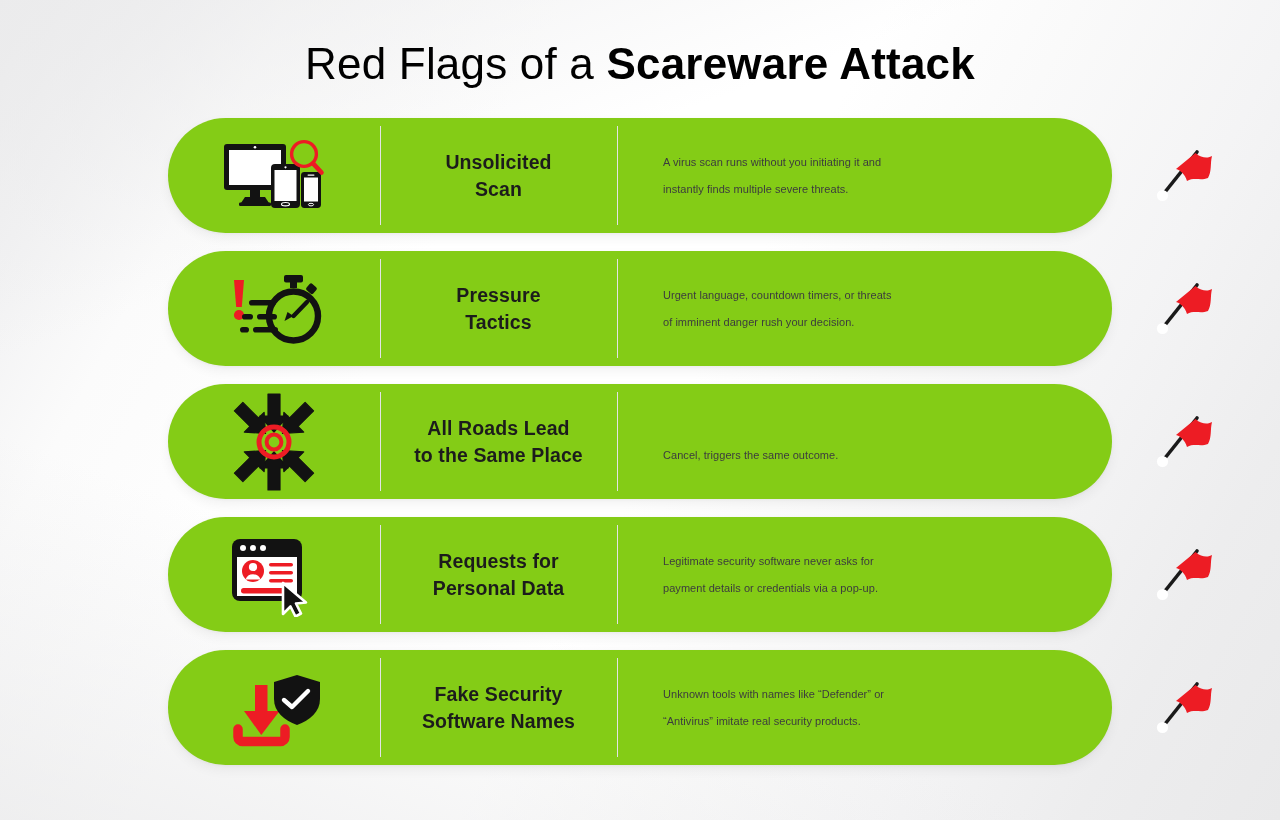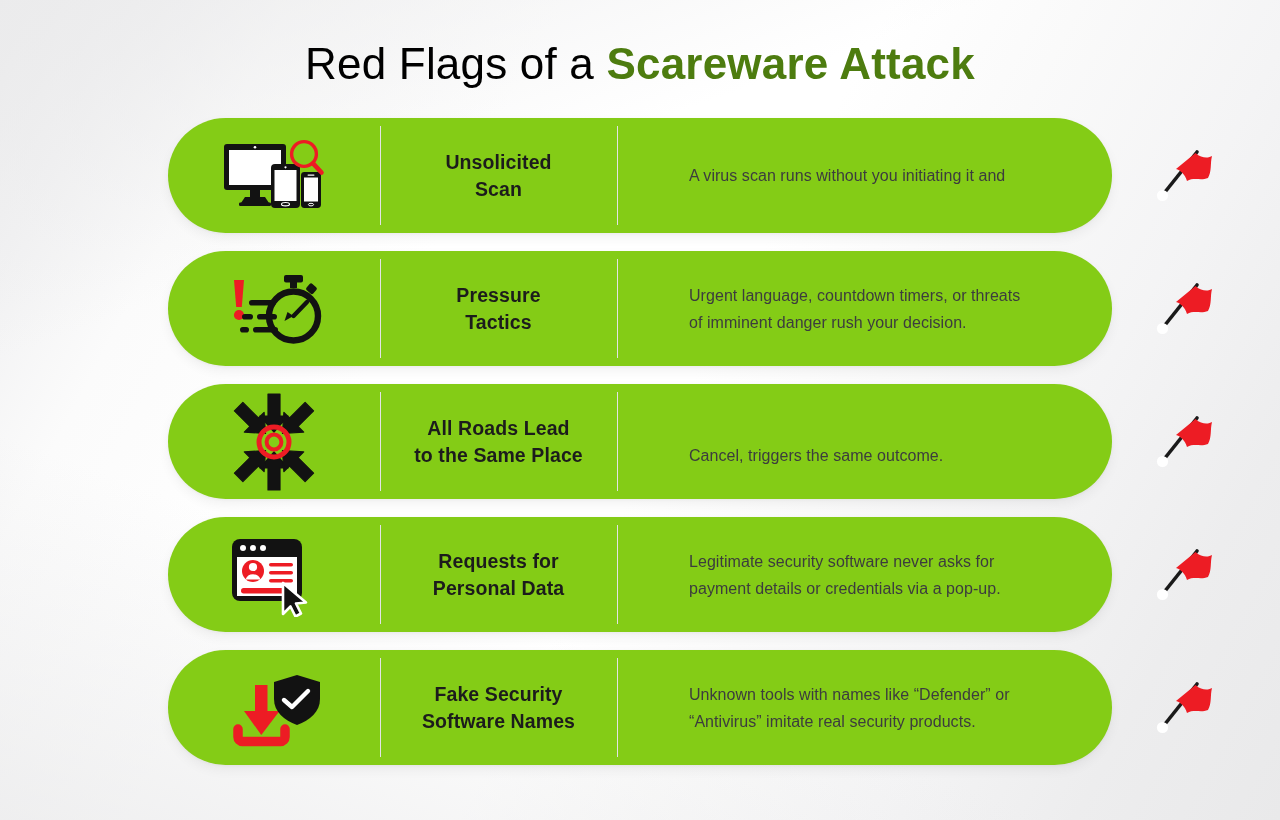--- a/index.html
+++ b/index.html
@@ -31,21 +31,21 @@
   
   .title {
     position:absolute; top:36px; left:0; width:1280px;
     text-align:center;
     font-family:"Liberation Sans Narrow","Liberation Sans", sans-serif;
     font-size:44px; line-height:56px;
     letter-spacing:0.2px;
     white-space:nowrap;
   }
   .title .t-light { color:#000000; font-weight:400; }
-  .title .t-bold  { color:#4d7c0f; font-weight:700; }
+  .title .t-bold  { color:#000000; font-weight:700; }
 
   
   .rows { position:absolute; top:118px; left:0; width:1280px; }
   .row {
     position:relative;
     height:115px;
     margin-bottom:18px;
   }
   .card {
     position:absolute;
@@ -86,25 +86,24 @@
     font-family:"Liberation Sans Narrow","Liberation Sans", sans-serif;
     font-weight:700;
     font-size:19.5px;
     line-height:27px;
     color:#1c1c1c;
     letter-spacing:0.1px;
   }
   .dsc {
     font-family:"Liberation Sans Narrow","Liberation Sans", sans-serif;
     font-weight:400;
-    font-size:16px;
+    font-size:11px;
     line-height:27px;
     color:#3c3c3e;
     letter-spacing:0.05px;
-    margin-left:26px;
   }
 
   
   .flag {
     position:absolute;
     right:64px; top:50%;
     transform:translateY(-50%);
     width:62px; height:58px;
   }
 
@@ -179,20 +178,21 @@
         </div>
         <div class="cell-title">
           <div class="ttl">
             <span>Unsolicited</span><br>
             <span>Scan</span>
           </div>
         </div>
         <div class="cell-desc">
           <div class="dsc">
             <span>A virus scan runs without you initiating it and</span><br>
+            <span>instantly finds multiple severe threats.</span>
           </div>
         </div>
       </div>
       <span class="flag">
         <svg width="62" height="58" viewBox="0 0 62 58">
           <path d="M43 5 L7 50" stroke="#1a1a1a" stroke-width="3.6" stroke-linecap="round" fill="none"></path>
           <circle cx="8.5" cy="48.5" r="5.6" fill="#ffffff"></circle>
           <path d="M41.5 6 C48 12, 55 11, 58 9 C56 17, 58 24, 54 31 C47 34, 40 30, 33 34 C31 27, 26 23, 22 22 Z" fill="#ED1C24"></path>
         </svg>
       </span>

